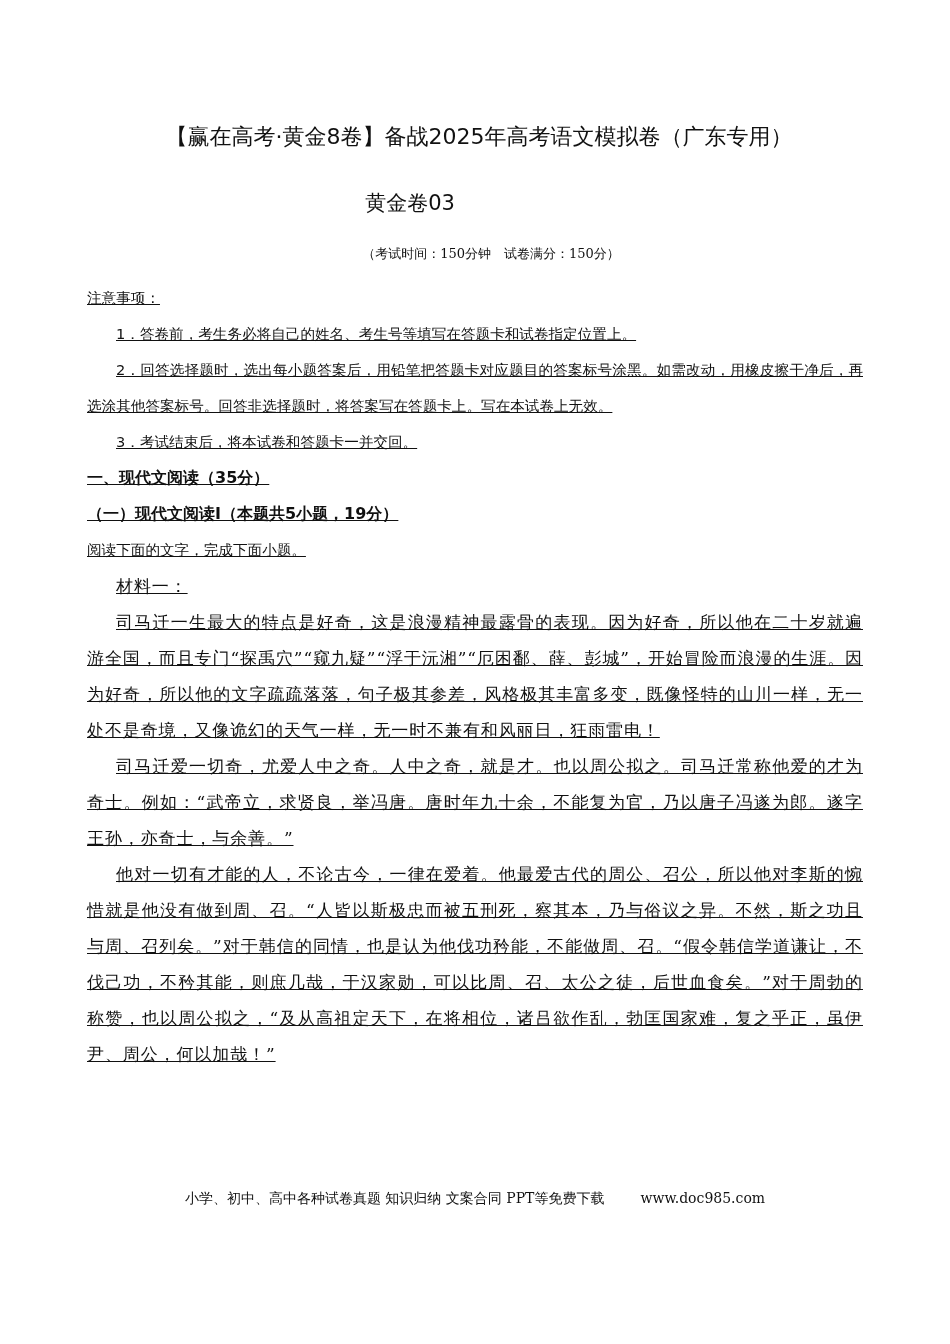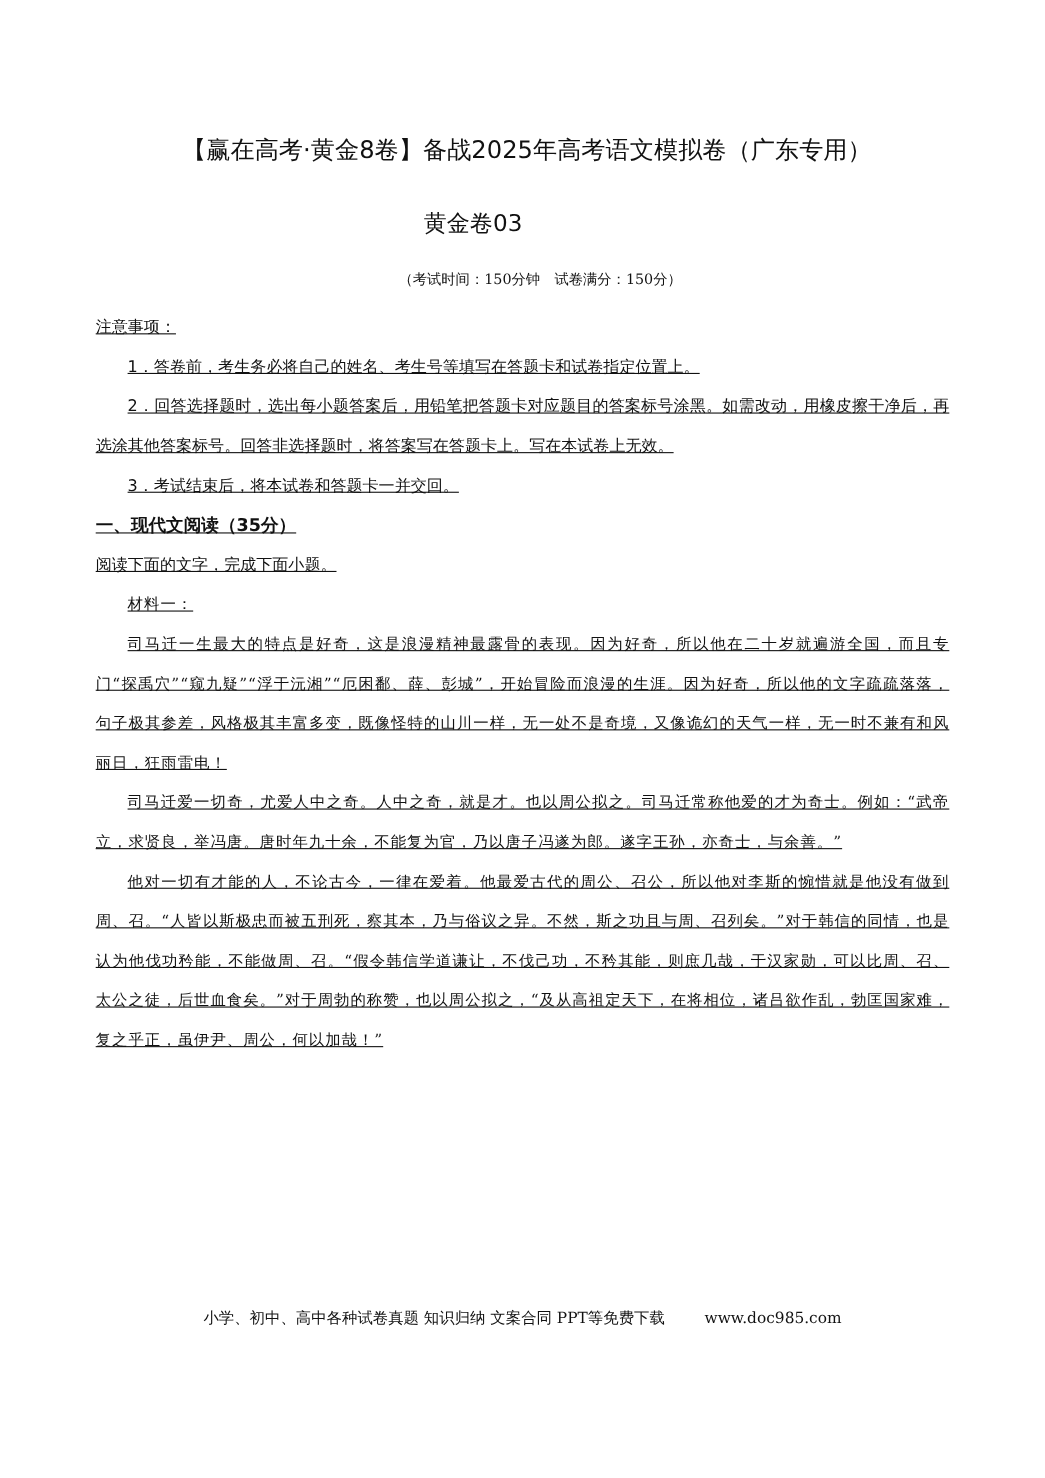--- a/index.html
+++ b/index.html
@@ -1,44 +1,45 @@
 <!DOCTYPE html>
 <html><head>
 <meta charset="utf-8">
 <style>
   html, body { margin: 0; padding: 0; background: #ffffff; }
   body { width: 950px; height: 1344px; position: relative; overflow: hidden; color: #111; font-family: "DejaVu Serif", "Liberation Serif", serif; }
   .page { position: absolute; left: 0; top: 0; width: 950px; height: 1344px; }
   .title { position: absolute; top: 122px; left: 4px; width: 950px; text-align: center; font-family: "DejaVu Sans", "Liberation Sans", sans-serif; font-size: 22px; letter-spacing: 0px; }
-  .subtitle { position: absolute; top: 189px; left: 0; width: 820px; text-align: center; font-family: "DejaVu Sans", "Liberation Sans", sans-serif; font-size: 21px; padding-left: 20px; }
+  .subtitle { position: absolute; top: 189px; left: 0; width: 820px; text-align: center; font-family: "DejaVu Sans", "Liberation Sans", sans-serif; font-size: 21px; }
   .examinfo { position: absolute; top: 245px; left: 16px; width: 950px; text-align: center; font-size: 13px; }
   .content { position: absolute; top: 280px; left: 87px; width: 776px; font-size: 14.6px; line-height: 36px; }
   .content p { margin: 0; text-align: justify; text-align-last: left; text-decoration: underline; }
   .indent { text-indent: 29px; }
   .h1 { font-family: "DejaVu Sans", "Liberation Sans", sans-serif; font-weight: bold; font-size: 16px; }
   .h2 { font-family: "DejaVu Sans", "Liberation Sans", sans-serif; font-weight: bold; font-size: 16px; }
   .notes { font-family: "DejaVu Sans", "Liberation Sans", sans-serif; font-size: 14.6px; }
-  .body-text { font-size: 14px; letter-spacing: 0.9px; }
+  .body-text { font-size: 17px; letter-spacing: 0.9px; }
   .footer { position: absolute; top: 1190px; left: 0; width: 950px; text-align: center; font-size: 14px; font-family: "DejaVu Serif", "Liberation Serif", serif; }
   .footer .url { margin-left: 36px; }
 </style>
 </head>
 <body>
 
 <div class="page">
   <div class="title">【赢在高考·黄金8卷】备战2025年高考语文模拟卷（广东专用）</div>
   <div class="subtitle">黄金卷03</div>
   <div class="examinfo">（考试时间：150分钟　试卷满分：150分）</div>
 
   <div class="content">
     <p class="notes">注意事项：</p>
     <p class="notes indent">1．答卷前，考生务必将自己的姓名、考生号等填写在答题卡和试卷指定位置上。</p>
     <p class="notes indent">2．回答选择题时，选出每小题答案后，用铅笔把答题卡对应题目的答案标号涂黑。如需改动，用橡皮擦干净后，再选涂其他答案标号。回答非选择题时，将答案写在答题卡上。写在本试卷上无效。</p>
     <p class="notes indent">3．考试结束后，将本试卷和答题卡一并交回。</p>
     <p class="h1">一、现代文阅读（35分）</p>
+    <p class="h2">（一）现代文阅读Ⅰ（本题共5小题，19分）</p>
     <p class="notes">阅读下面的文字，完成下面小题。</p>
     <p class="body-text indent">材料一：</p>
     <p class="body-text indent">司马迁一生最大的特点是好奇，这是浪漫精神最露骨的表现。因为好奇，所以他在二十岁就遍游全国，而且专门“探禹穴”“窥九疑”“浮于沅湘”“厄困鄱、薛、彭城”，开始冒险而浪漫的生涯。因为好奇，所以他的文字疏疏落落，句子极其参差，风格极其丰富多变，既像怪特的山川一样，无一处不是奇境，又像诡幻的天气一样，无一时不兼有和风丽日，狂雨雷电！</p>
     <p class="body-text indent">司马迁爱一切奇，尤爱人中之奇。人中之奇，就是才。也以周公拟之。司马迁常称他爱的才为奇士。例如：“武帝立，求贤良，举冯唐。唐时年九十余，不能复为官，乃以唐子冯遂为郎。遂字王孙，亦奇士，与余善。”</p>
     <p class="body-text indent">他对一切有才能的人，不论古今，一律在爱着。他最爱古代的周公、召公，所以他对李斯的惋惜就是他没有做到周、召。“人皆以斯极忠而被五刑死，察其本，乃与俗议之异。不然，斯之功且与周、召列矣。”对于韩信的同情，也是认为他伐功矜能，不能做周、召。“假令韩信学道谦让，不伐己功，不矜其能，则庶几哉，于汉家勋，可以比周、召、太公之徒，后世血食矣。”对于周勃的称赞，也以周公拟之，“及从高祖定天下，在将相位，诸吕欲作乱，勃匡国家难，复之乎正，虽伊尹、周公，何以加哉！”</p>
   </div>
 
   <div class="footer">
     <span>小学、初中、高中各种试卷真题  知识归纳  文案合同  PPT等免费下载</span><span class="url">www.doc985.com</span>
   </div>

